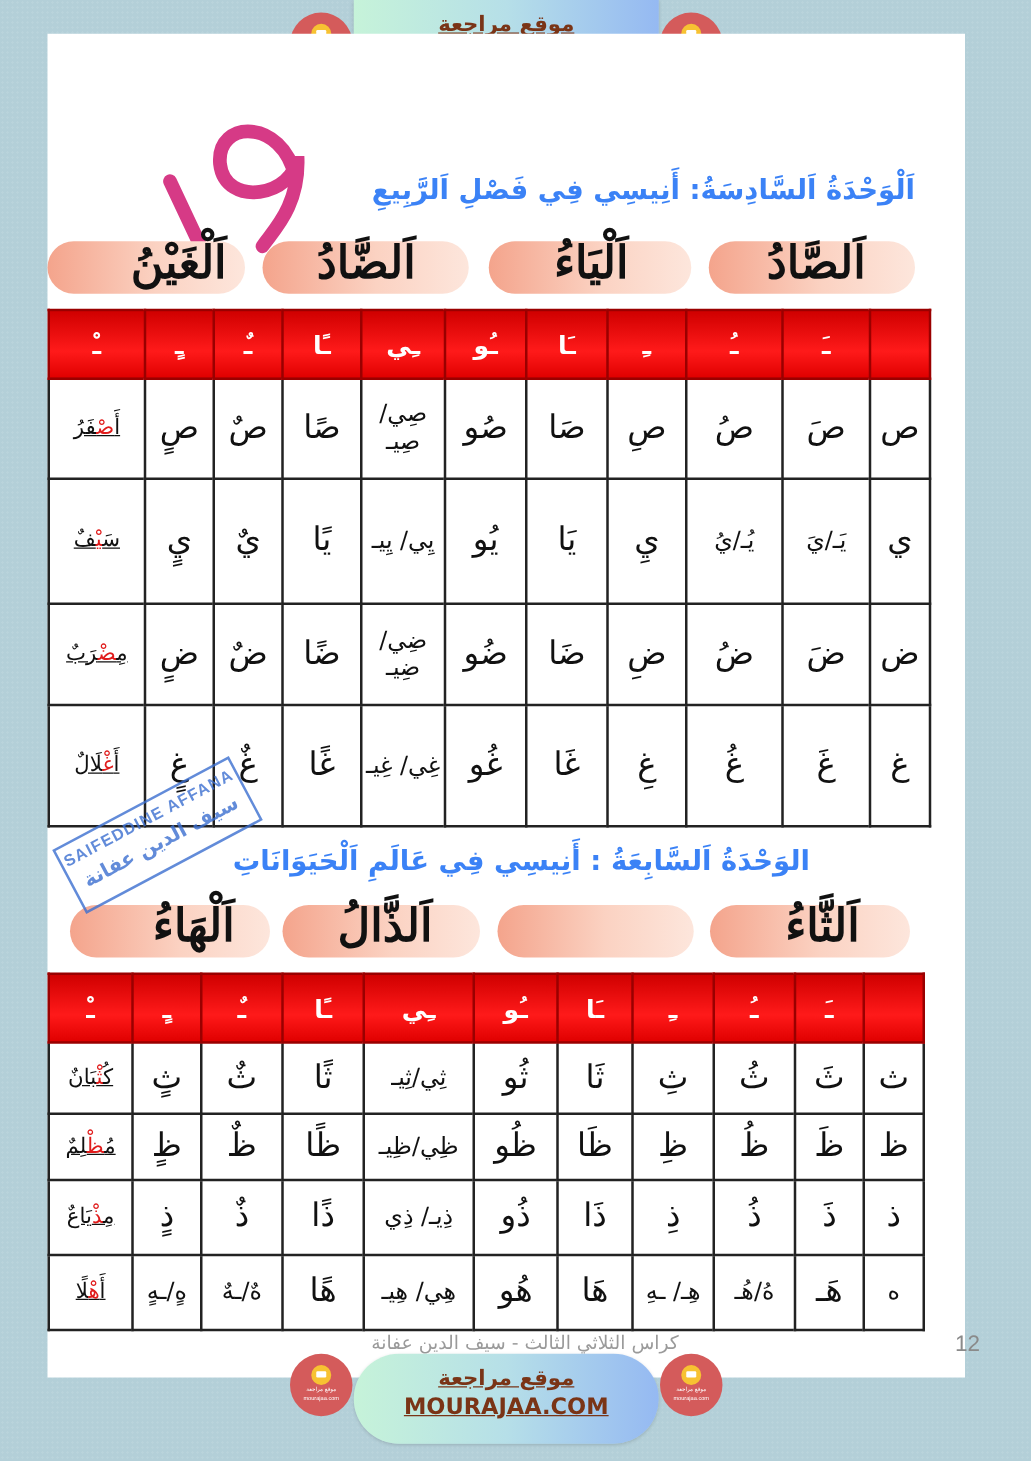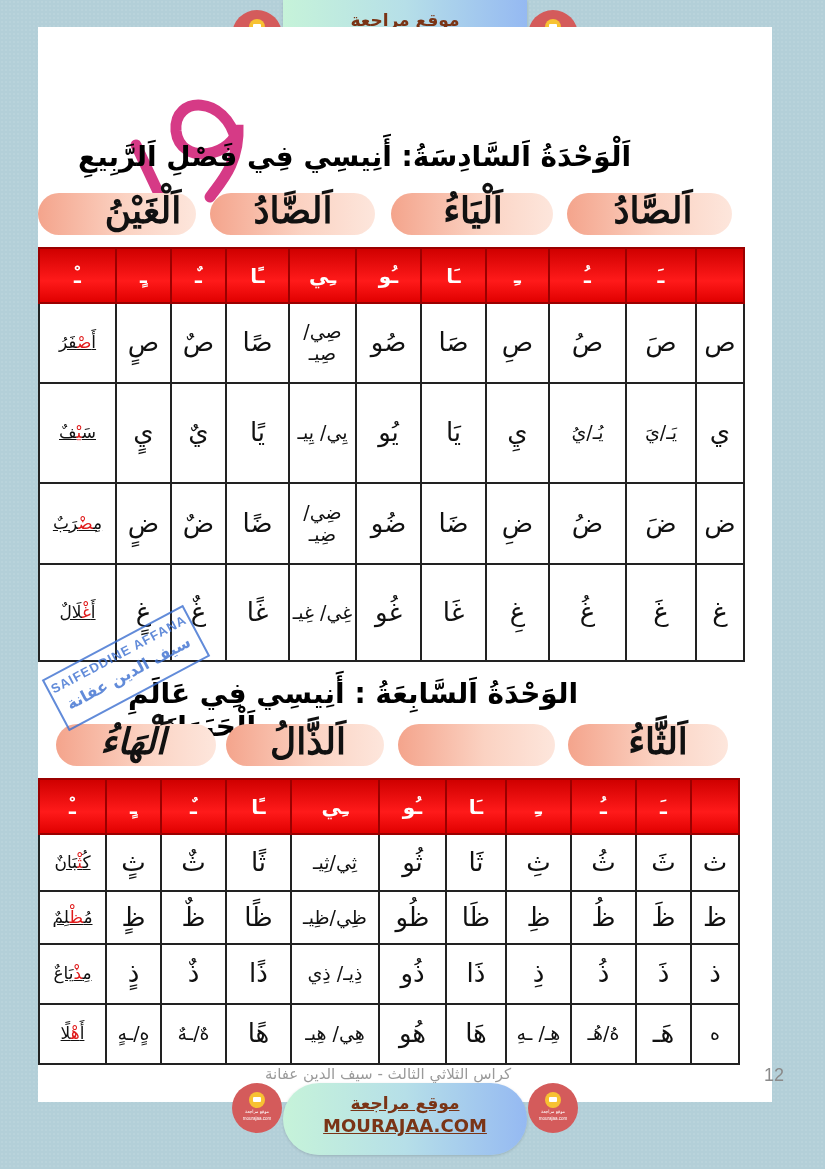--- a/index.html
+++ b/index.html
@@ -18,22 +18,22 @@
   .abs { position: absolute; }
   .banner {
     left: 6px; top: 13px; width: 684px; height: 90px;
     background: linear-gradient(180deg, #c40000 0%, #ff0a0a 100%);
     border: 1px solid #b00000;
     text-align: center; direction: rtl;
   }
   .banner .t1 { font-size: 22px; font-weight: bold; color: #ffe6e6; opacity: 0.85; margin-top: 6px; font-family: "DejaVu Sans", sans-serif; }
   .banner .t2 { font-size: 26px; font-weight: bold; color: #3a0000; margin-top: 6px; font-family: "DejaVu Sans", sans-serif; }
   .unit-title {
-    direction: rtl; text-align: left; color: #000000; font-weight: bold;
-    font-size: 28px; font-family: "DejaVu Sans", sans-serif;
+    direction: rtl; text-align: right; color: #3b82f6; font-weight: bold;
+    font-size: 22px; font-family: "DejaVu Sans", sans-serif;
   }
   .pill {
     position: absolute; height: 42px; border-radius: 21px;
     background: linear-gradient(90deg, #f4a48c 0%, #fbd2c2 55%, #fde6dc 100%);
   }
   .pill-label {
     position: absolute; direction: rtl; text-align: center;
     font-size: 36px; font-weight: bold; color: #111;
     font-family: "DejaVu Serif", serif; white-space: nowrap;
   }
@@ -217,21 +217,21 @@
     </table>
 
   <div class="abs unit-title" style="left:90px; top:650px; width:520px;">الوَحْدَةُ اَلسَّابِعَةُ : أَنِيسِي فِي عَالَمِ اَلْحَيَوَانَاتِ</div>
 
   <div class="pill" style="left:530px; top:697px; width:160px;"></div>
   <div class="pill" style="left:360px; top:697px; width:157px;"></div>
   <div class="pill" style="left:188px; top:697px; width:158px;"></div>
   <div class="pill" style="left:18px; top:697px; width:160px;"></div>
   <div class="pill-label" style="left:540px; top:693px; width:160px;">اَلثَّاءُ</div>
   <div class="pill-label" style="left:190px; top:693px; width:160px;">اَلذَّالُ</div>
-  <div class="pill-label" style="left:20px; top:693px; width:150px;font-style:italic;">اَلْهَاءُ</div>
+  <div class="pill-label" style="left:42px; top:693px; width:150px;">اَلْهَاءُ</div>
 
   <table class="grid" style="left:0px; top:751px; width:700px;">
     <colgroup>
       <col style="width:48px">
         <col style="width:55px">
         <col style="width:65px">
         <col style="width:65px">
         <col style="width:60px">
         <col style="width:67px">
         <col style="width:88px">
@@ -307,21 +307,21 @@
       <td class="word"><span>أَ</span><span class="hl">هْ</span><span>لًا</span></td>
     </tr>
   </tbody>
     </table>
 
   <div class="stamp">
     <div class="l1">SAIFEDDINE AFFANA</div>
     <div class="l2">سيف الدين عفانة</div>
   </div>
 
-  <div class="abs footer-text" style="left:195px; top:1038px; width:310px; text-align:center;">كراس الثلاثي الثالث - سيف الدين عفانة</div>
+  <div class="abs footer-text" style="left:195px; top:1038px; width:310px; text-align:right;">كراس الثلاثي الثالث - سيف الدين عفانة</div>
   <div class="abs page-num" style="left:678px; top:1038px;">12</div>
 </div>
 
 <div class="wm-badge" style="left:232px; top:1083px;">
   <div class="dot"></div>
   <div class="tiny">موقع مراجعة</div>
   <div class="tiny">mourajaa.com</div>
 </div>
 <div class="wm-pill" style="left:283px; top:1083px;">
   <span class="ar">موقع مراجعة</span>

